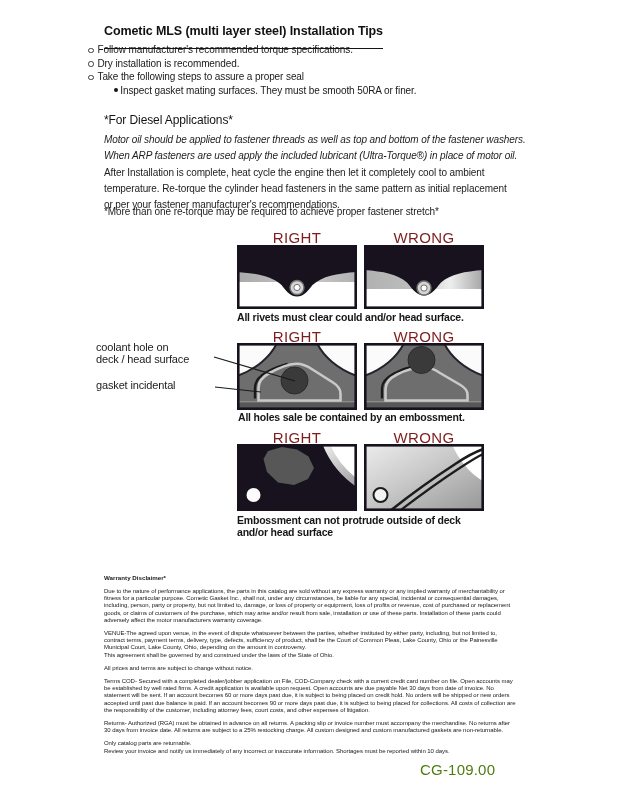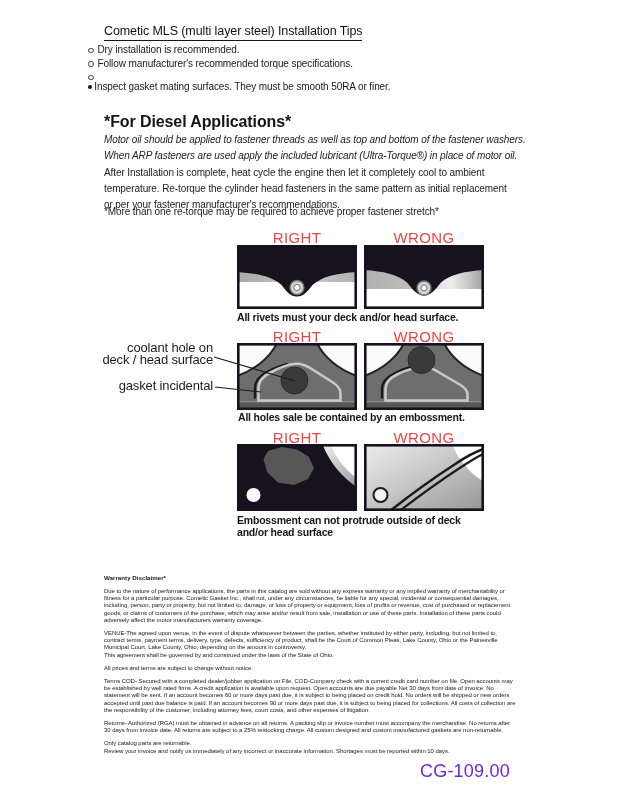--- a/index.html
+++ b/index.html
@@ -2,64 +2,65 @@
 <html><head>
 <meta charset="utf-8">
 <style>
   html,body{margin:0;padding:0;background:#ffffff;}
   body{width:618px;height:800px;position:relative;overflow:hidden;
        font-family:"Liberation Sans", sans-serif;color:#1b1b1b;
        -webkit-font-smoothing:antialiased;}
   .abs{position:absolute;}
   .prel{white-space:pre-line;}
 
-  .title{font-size:12.5px;font-weight:normal;letter-spacing:-0.1px;color:#111;
-         border-bottom:1.6px solid #141414;padding-bottom:2px;display:inline-block;}
+  .title{font-size:12.5px;font-weight:bold;letter-spacing:-0.1px;color:#111;
+         border-bottom:1.6px solid #141414;padding-bottom:10px;display:inline-block;}
 
   .bullets{left:88px;top:43px;font-size:10px;letter-spacing:-0.1px;color:#191919;}
   .b-row{display:flex;align-items:flex-start;line-height:13.6px;}
-  .b-row.sub{}
+  .b-row.sub{margin-left:26px;}
   .o-mark{width:3.5px;height:3.5px;border:1.1px solid #3a3a3a;border-radius:50%;
           margin:4.6px 4px 0 0;flex:0 0 auto;}
   .s-mark{width:3.8px;height:3.8px;background:#161616;border-radius:50%;
           margin:4.6px 2.5px 0 0;flex:0 0 auto;}
 
-  .h2{font-size:16px;font-weight:bold;letter-spacing:-0.1px;color:#141414;}
+  .h2{font-size:12px;font-weight:normal;letter-spacing:-0.1px;color:#141414;}
   .body-par{font-size:10px;line-height:16px;letter-spacing:-0.1px;color:#1c1c1c;}
 
-  .dg-label{width:120px;text-align:center;font-size:15px;letter-spacing:0.4px;color:#ef4444;}
+  .dg-label{width:120px;text-align:center;font-size:15px;letter-spacing:0.4px;color:#7f1d1d;}
   .dg-caption{font-size:10.5px;font-weight:bold;letter-spacing:-0.2px;line-height:12px;color:#161616;}
-  .side-label{width:117px;text-align:right;font-size:13px;line-height:11.5px;
+  .side-label{width:117px;text-align:left;font-size:11px;line-height:11.5px;
               letter-spacing:-0.15px;color:#1c1c1c;}
   svg{display:block;}
 
   .legal{left:104px;top:574px;width:414px;color:#202020;}
   .legal h3{font-size:6.2px;margin:0 0 7px 0;font-weight:bold;}
   .legal p{font-size:6px;line-height:7.2px;letter-spacing:-0.05px;margin:0 0 6px 0;}
 
-  .pagenum{font-size:18px;letter-spacing:0.2px;color:#6d28d9;}
+  .pagenum{font-size:15px;letter-spacing:0.2px;color:#4d7c0f;}
 </style>
 </head>
 <body>
 
 <div class="abs" style="left:104px;top:21px;">
   <span class="title">Cometic MLS (multi layer steel) Installation Tips</span>
 </div>
 
 <div class="abs bullets">
   <div class="b-row">
     <span class="o-mark"></span>
-    <span>Dry installation is recommended.</span>
+    <span>Follow manufacturer's recommended torque specifications.</span>
   </div>
   <div class="b-row">
     <span class="o-mark"></span>
-    <span>Follow manufacturer's recommended torque specifications.</span>
+    <span>Dry installation is recommended.</span>
   </div>
   <div class="b-row">
     <span class="o-mark"></span>
+    <span>Take the following steps to assure a proper seal</span>
   </div>
   <div class="b-row sub">
     <span class="s-mark"></span>
     <span>Inspect gasket mating surfaces.  They must be smooth 50RA or finer.</span>
   </div>
 </div>
 
 <div class="abs h2" style="left:104px;top:113px;">*For Diesel Applications*</div>
 <div class="abs body-par prel" style="left:104px;top:132px;font-style:italic;">Motor oil should be applied to fastener threads as well as top and bottom of the fastener washers.
 When ARP fasteners are used apply the included lubricant (Ultra-Torque®) in place of motor oil.</div>
@@ -99,21 +100,21 @@
   </defs>
   <rect width="120" height="64" fill="#ffffff"></rect>
   <rect x="0" y="25" width="120" height="19" fill="url(#g1w)"></rect>
   <rect x="0" y="44" width="120" height="20" fill="#ffffff"></rect>
   <path d="M0,0 H120 V25 C100,26.5 87,29 77,37.5 C70.5,45.5 66.5,50.5 60,50.5 C53.5,50.5 49.5,45.5 43,37.5 C33,29 20,26.5 0,25 Z" fill="#17121d"></path>
   <circle cx="60" cy="43" r="7" fill="#d4d4d4" stroke="#707070" stroke-width="1.4"></circle>
   <circle cx="60" cy="43" r="3.1" fill="#ffffff" stroke="#707070" stroke-width="1"></circle>
   <rect x="1.3" y="1.3" width="117.4" height="61.4" fill="none" stroke="#17121d" stroke-width="2.6"></rect>
 </svg>
 
-<div class="abs dg-caption" style="left:237px;top:311px;">All rivets must your deck and/or head surface.</div>
+<div class="abs dg-caption" style="left:237px;top:311px;">All rivets must clear could and/or head surface.</div>
 
 <div class="abs dg-label" style="left:237px;top:328px;">RIGHT</div>
 <div class="abs dg-label" style="left:364px;top:328px;">WRONG</div>
 
 <div class="abs side-label prel" style="left:96px;top:342px;">coolant hole on
 deck / head surface</div>
 <div class="abs side-label" style="left:96px;top:380px;">gasket incidental</div>
 
 <svg class="abs" style="left:237px;top:343px;" width="120" height="67" viewBox="0 0 120 67">
   <rect width="120" height="67" fill="#6e6e6e"></rect>

